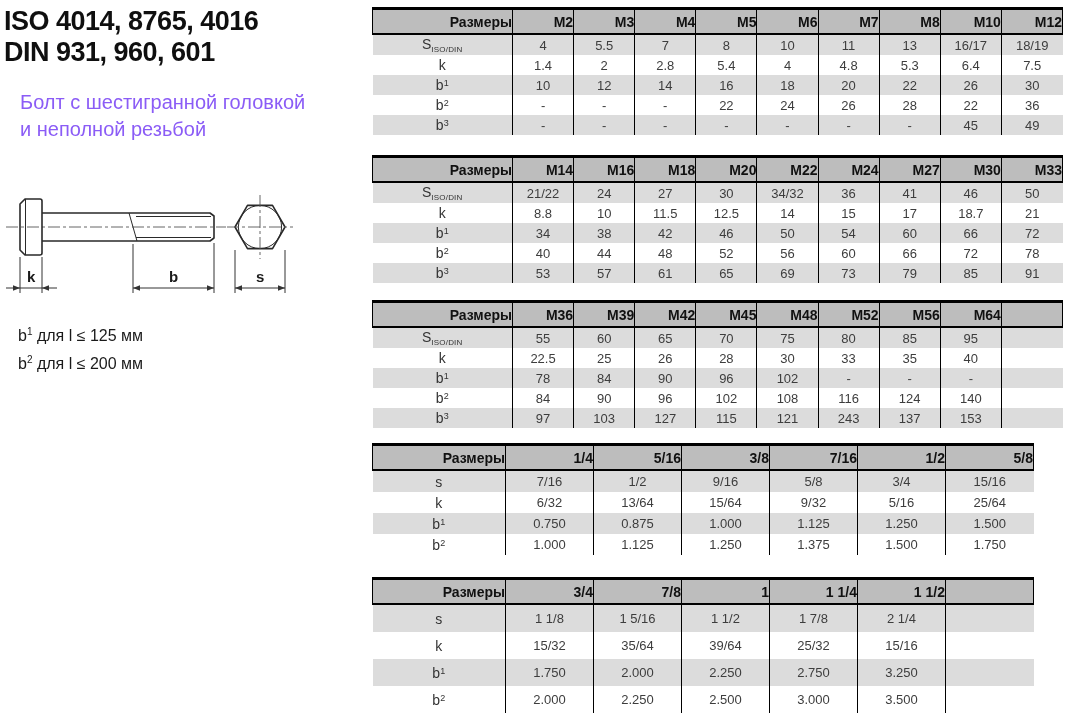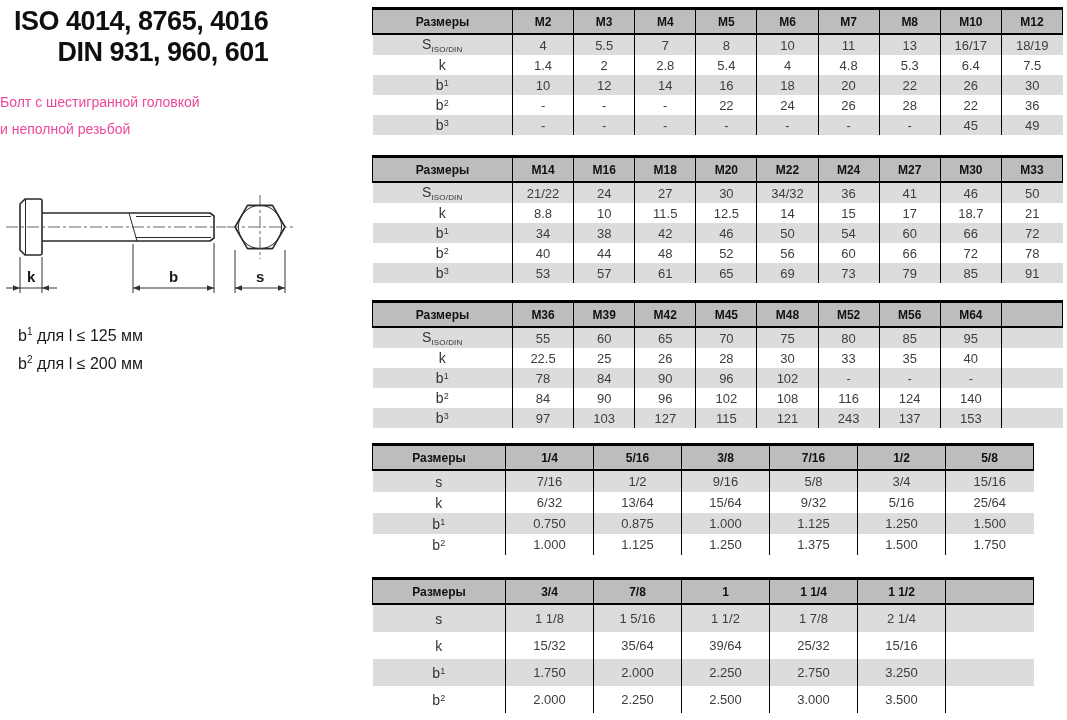--- a/index.html
+++ b/index.html
@@ -1,43 +1,43 @@
 <!DOCTYPE html>
 <html><head>
 <meta charset="utf-8">
 <style>
   html,body{margin:0;padding:0;background:#fff;}
   .page{
     position:relative;width:1067px;height:720px;background:#ffffff;
     font-family:"Liberation Sans", sans-serif;color:#222;overflow:hidden;
   }
   
-  .title{position:absolute;top:6px;left:14px;font-size:27px;line-height:31px;
-    font-weight:bold;color:#0f0f0f;letter-spacing:-0.5px;text-align:right;}
-  .subtitle{position:absolute;top:89px;left:0;font-size:14px;line-height:27px;color:#ec4899;}
+  .title{position:absolute;top:6px;left:4px;font-size:27px;line-height:31px;
+    font-weight:bold;color:#0f0f0f;letter-spacing:-0.5px;}
+  .subtitle{position:absolute;top:89px;left:20px;font-size:20px;line-height:27px;color:#8b5cf6;}
   .diagram{position:absolute;top:186px;left:2px;}
   .out{stroke:#2a2a2a;stroke-width:1.6;fill:none;stroke-linejoin:round;}
   .thin{stroke:#2a2a2a;stroke-width:1;fill:none;}
   .cline{stroke:#555;stroke-width:0.9;fill:none;stroke-dasharray:12 3 3 3;}
   .dim{stroke:#333;stroke-width:1;fill:none;}
   .arr{fill:#333;stroke:none;}
   .dimlabel{font-family:"Liberation Sans", sans-serif;font-size:15px;font-weight:bold;fill:#1a1a1a;}
   .footnotes{position:absolute;top:320px;left:18px;font-size:16px;line-height:24px;color:#1a1a1a;}
   .footnotes sup{font-size:10px;}
   
   .twrap{position:absolute;left:372px;}
   #t0{top:7px;width:691px;}
   #t1{top:155px;width:691px;}
   #t2{top:300px;width:691px;}
   #t3{top:443px;width:662px;}
   #t4{top:577px;width:662px;}
   .dim-table{border-collapse:collapse;table-layout:fixed;width:100%;}
   .dim-table th{
     background:#bdbdbd;border:1px solid #000;border-top:3px solid #000;border-bottom:2px solid #000;
-    font-weight:bold;font-size:12px;color:#111;height:23px;padding:0;text-align:center;
+    font-weight:bold;font-size:14px;color:#111;height:23px;padding:0;text-align:right;
   }
   .dim-table td{
     border-left:1px solid #000;font-size:13px;color:#3d3d3d;text-align:center;
     padding:0;height:20px;vertical-align:middle;background:#fff;
   }
   .dim-table td:first-child{border-left:none;}
   .dim-table tr.stripe td{background:#dcdcdc;}
   .dim-table td.rlabel{font-size:14px;color:#333;}
   .dim-table sub{font-size:8px;vertical-align:-3px;letter-spacing:0.2px;text-align:center;}
   .dim-table sup{font-size:9px;vertical-align:4px;}

